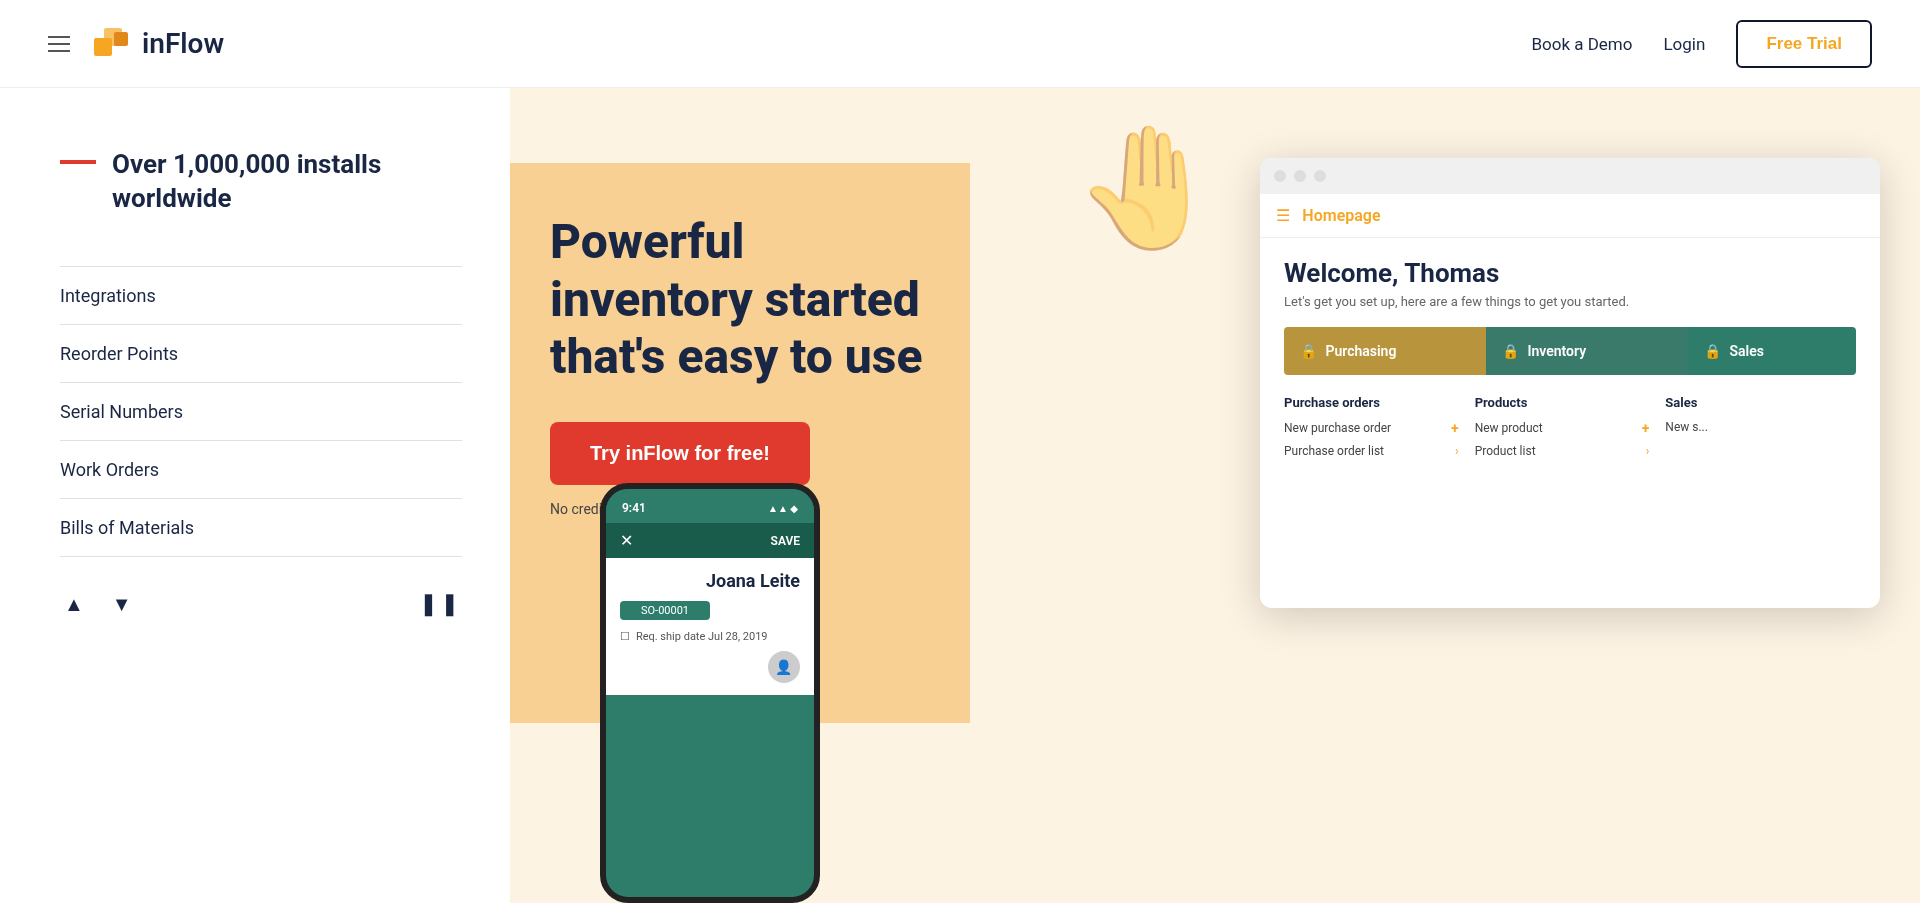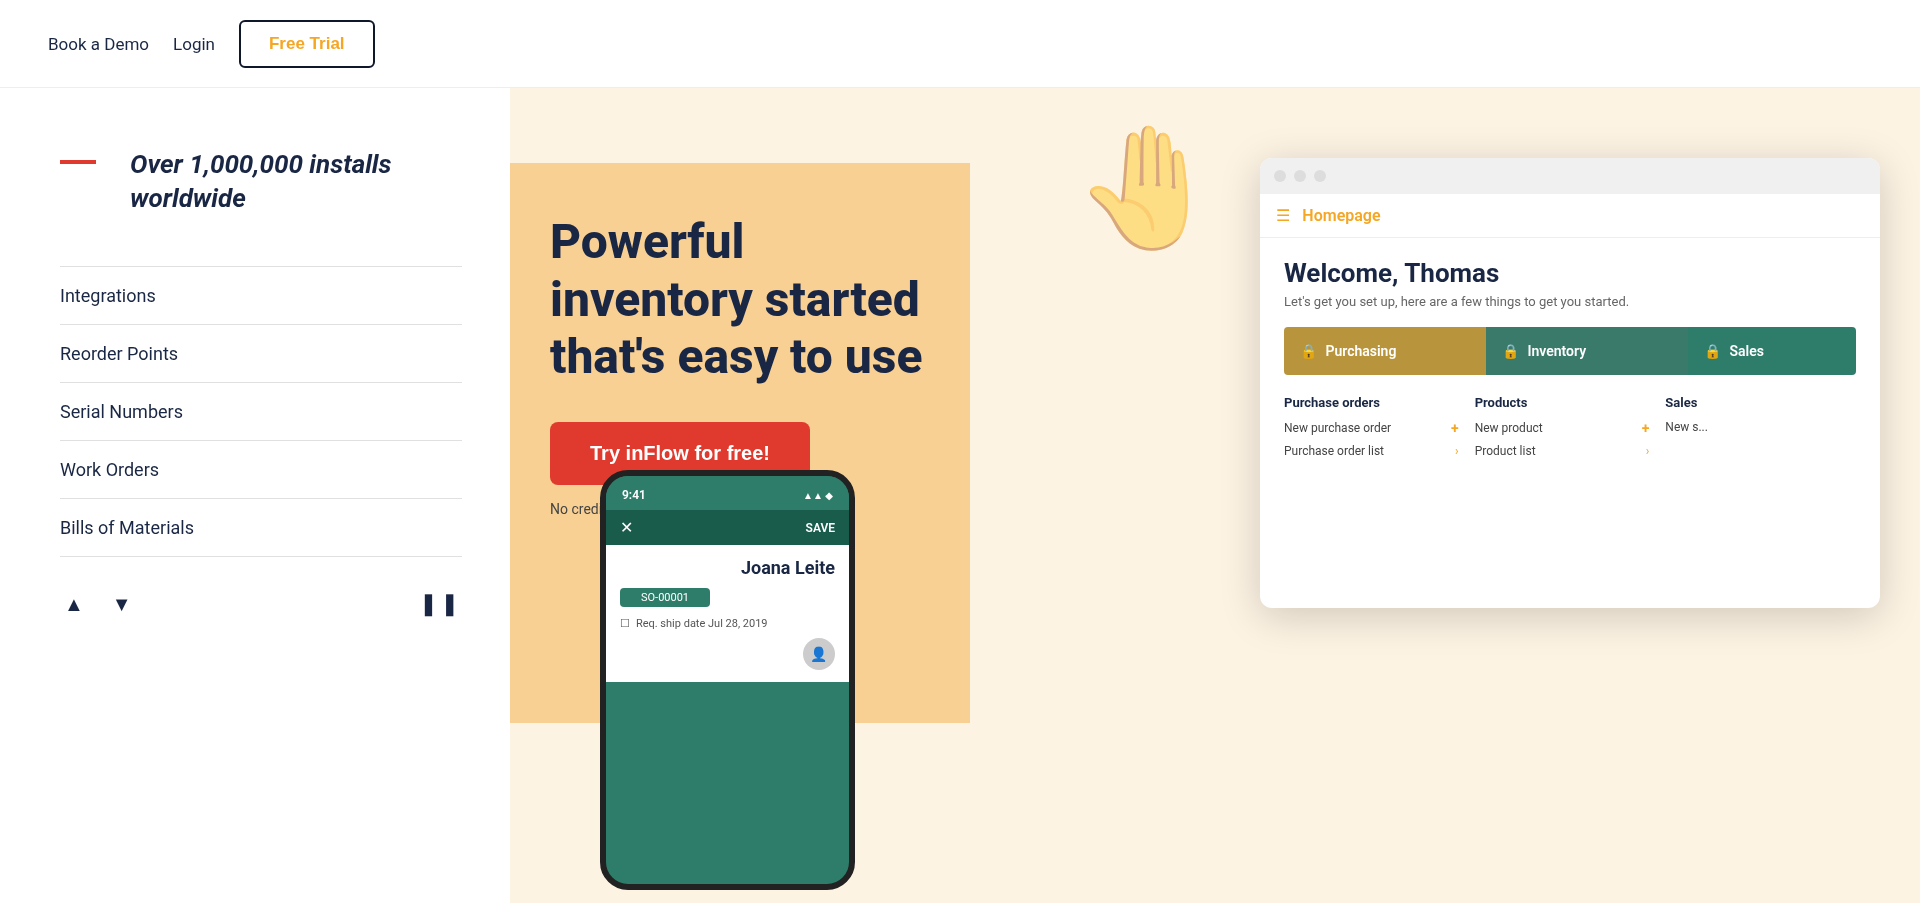--- a/index.html
+++ b/index.html
@@ -45,21 +45,21 @@
       height: 40px;
     }
     .logo-text {
       font-size: 28px;
       font-weight: 600;
       color: #1a2744;
     }
     .header-right {
       display: flex;
       align-items: center;
-      gap: 24px;
+      gap: 31px;
     }
     .nav-link {
       font-size: 17px;
       color: #1a2744;
       text-decoration: none;
       cursor: pointer;
     }
     .free-trial-btn {
       font-size: 17px;
       font-weight: 600;
@@ -86,23 +86,22 @@
       background: #fff;
       padding: 60px 48px 40px 60px;
       display: flex;
       flex-direction: column;
       position: relative;
       z-index: 10;
     }
     .sidebar-stat {
       display: flex;
       align-items: flex-start;
-      gap: 34px;
+      gap: 16px;
       margin-bottom: 40px;
-      font-style: italic;
     }
     .stat-line {
       width: 36px;
       height: 4px;
       background: #e03a2e;
       margin-top: 12px;
       flex-shrink: 0;
     }
     .stat-text {
       font-size: 26px;
@@ -210,23 +209,23 @@
       margin-bottom: 16px;
     }
     .no-cc-text {
       font-size: 14px;
       color: #444;
     }
 
     
     .phone-mockup {
       position: absolute;
-      bottom: 13px;
+      bottom: 0;
       left: 90px;
-      width: 255px;
+      width: 220px;
       height: 420px;
       background: #2e7d6b;
       border-radius: 28px;
       z-index: 6;
       overflow: hidden;
       border: 6px solid #222;
     }
     .phone-header {
       background: #2e7d6b;
       padding: 12px 16px 8px;
@@ -444,20 +443,36 @@
       z-index: 4;
       font-size: 120px;
       opacity: 0.5;
       transform: scaleX(-1);
     }
   </style>
 </head>
 <body>
 
 <header class="header">
+  <div class="header-left">
+    <div class="hamburger-icon">
+      <span></span>
+      <span></span>
+      <span></span>
+    </div>
+    <div class="logo-container">
+
+      <svg class="logo-icon" viewBox="0 0 40 40" xmlns="http://www.w3.org/2000/svg">
+        <rect x="0" y="14" width="18" height="18" rx="2" fill="#f5a623"></rect>
+        <rect x="10" y="4" width="18" height="18" rx="2" fill="#f5a623" opacity="0.7"></rect>
+        <rect x="20" y="8" width="14" height="14" rx="2" fill="#e0891a"></rect>
+      </svg>
+      <span class="logo-text">inFlow</span>
+    </div>
+  </div>
   <div class="header-right">
     <a class="nav-link">Book a Demo</a>
     <a class="nav-link">Login</a>
     <button class="free-trial-btn">Free Trial</button>
   </div>
 </header>
 
 <div class="main-container">
 
   <div class="sidebar">

